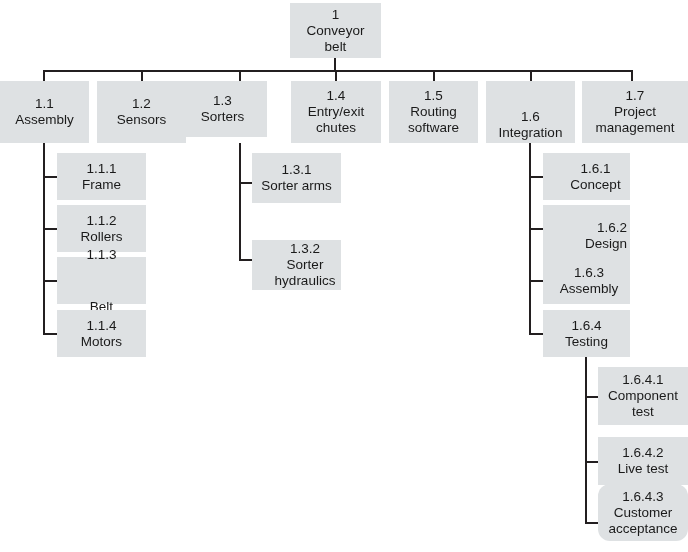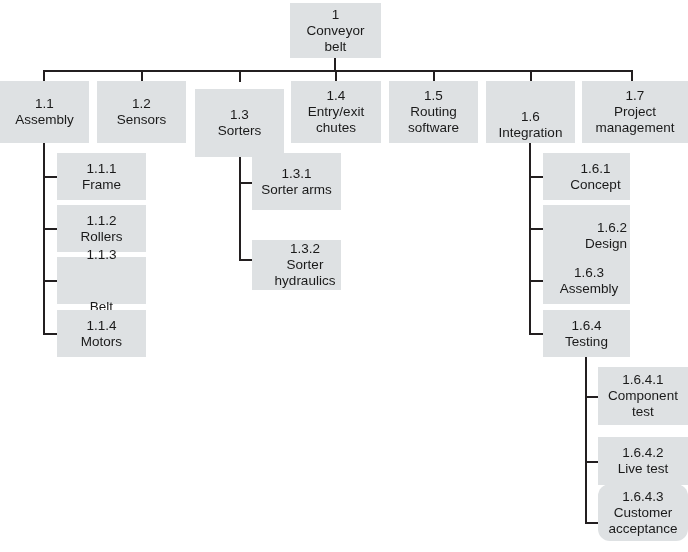--- a/index.html
+++ b/index.html
@@ -91,21 +91,21 @@
   </div>
 
   <div class="node" style="left:0px; top:81px; width:89px; height:62px;">
     <span class="code">1.1</span>
     <span class="label">Assembly</span>
   </div>
   <div class="node" style="left:97px; top:81px; width:89px; height:62px;">
     <span class="code">1.2</span>
     <span class="label">Sensors</span>
   </div>
-  <div class="node" style="left:195px; top:81px; width:89px; height:68px;margin-top:8px;">
+  <div class="node" style="left:178px; top:81px; width:89px; height:56px;">
     <span class="code">1.3</span>
     <span class="label">Sorters</span>
   </div>
   <div class="node" style="left:291px; top:81px; width:90px; height:62px;">
     <span class="code">1.4</span>
     <span class="label">Entry/exit
 chutes</span>
   </div>
   <div class="node" style="left:389px; top:81px; width:89px; height:62px;">
     <span class="code">1.5</span>
@@ -132,21 +132,21 @@
   </div>
   <div class="node" style="left:57px; top:257px; width:89px; height:47px;gap:36px;">
     <span class="code">1.1.3</span>
     <span class="label">Belt</span>
   </div>
   <div class="node" style="left:57px; top:310px; width:89px; height:47px;">
     <span class="code">1.1.4</span>
     <span class="label">Motors</span>
   </div>
 
-  <div class="node" style="left:252px; top:153px; width:89px; height:57px;">
+  <div class="node" style="left:252px; top:153px; width:89px; height:50px;">
     <span class="code">1.3.1</span>
     <span class="label">Sorter arms</span>
   </div>
   <div class="node" style="left:252px; top:240px; width:89px; height:50px;padding-left:20px;">
     <span class="code">1.3.2</span>
     <span class="label">Sorter
 hydraulics</span>
   </div>
 
   <div class="node" style="left:543px; top:153px; width:87px; height:47px;padding-left:21px;">

